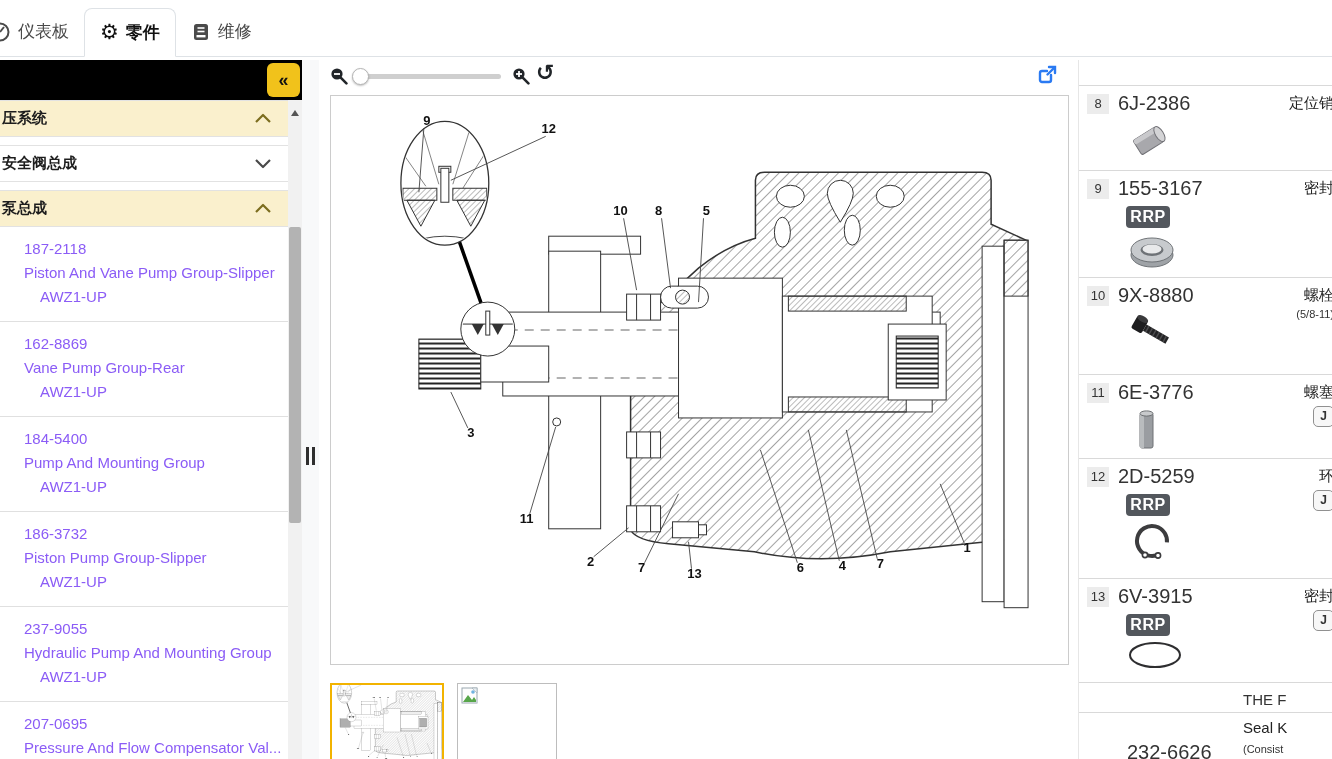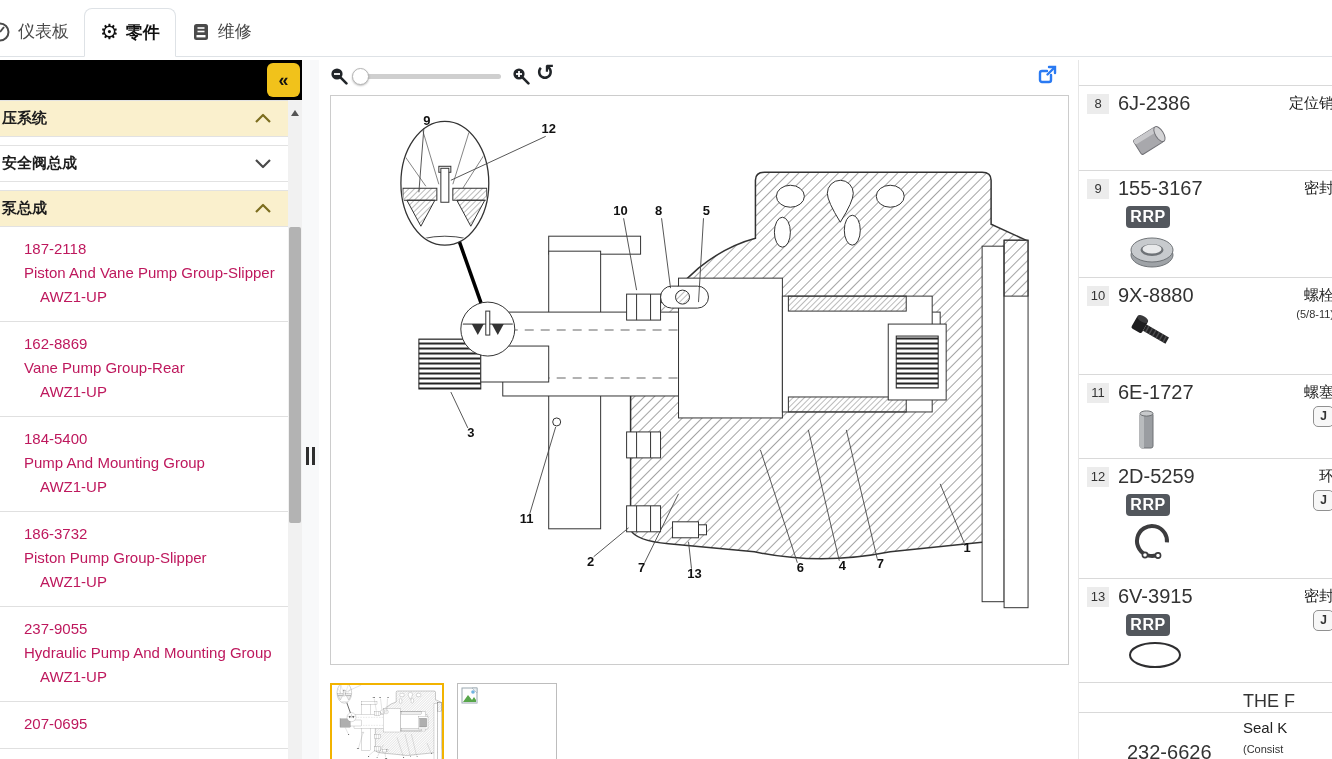--- a/index.html
+++ b/index.html
@@ -24,21 +24,21 @@
                   border-radius:6px; display:flex; align-items:center; justify-content:center;
                   font-weight:bold; font-size:18px; color:#111; cursor:pointer; }
   .side-list { position:absolute; left:0; top:100px; width:288px; }
   .sec { height:37px; display:flex; align-items:center; justify-content:space-between;
          padding:0 16px 0 2px; font-size:15px; font-weight:bold; color:#1d1d1d;
          background:#fff; border-top:1px solid #e2e2e2; border-bottom:1px solid #e2e2e2; cursor:pointer; }
   .sec.hl { background:#faf0cd; }
   .sec:not(:first-child){ margin-top:8px; }
   .sec .chev { flex:0 0 auto; }
   .pitem { padding:10px 0 12px 24px; border-bottom:1px solid #e0e0e0; font-size:15px;
-           color:#be185d; background:#fff; line-height:24px; cursor:pointer; }
+           color:#8b5cf6; background:#fff; line-height:24px; cursor:pointer; }
   .pitem .serial { padding-left:16px; }
   .sb-track { position:absolute; left:288px; top:100px; width:14px; height:659px; background:#f1f1f1; }
   .sb-arrow { position:absolute; left:291px; top:110px; width:0; height:0;
               border-left:4px solid transparent; border-right:4px solid transparent;
               border-bottom:6px solid #555; cursor:pointer; }
   .sb-thumb { position:absolute; left:289px; top:227px; width:12px; height:296px;
               background:#b3b3b3; border-radius:2px; cursor:pointer; }
   .gapcol { position:absolute; left:302px; top:60px; width:17px; height:699px; background:#f8f9fa; }
   .rhandle { position:absolute; left:306px; top:447px; display:flex; gap:3px; cursor:col-resize; }
   .rhandle i { display:block; width:3px; height:18px; background:#2f2f2f; }
@@ -70,21 +70,21 @@
   .pname { position:absolute; top:8px; right:-2px; text-align:right; font-size:15px; color:#222;
            line-height:18px; white-space:nowrap; }
   .psub { font-size:11px; color:#333; }
   .jwrap { margin-top:5px; }
   .jbadge { display:inline-block; width:21px; height:21px; border:1px solid #909090; border-radius:5px;
             background:#f7f7f7; font-size:12px; font-weight:bold; color:#333; text-align:center; line-height:19px; }
   .rrp { display:block; width:44px; margin:6px 0 0 39px; padding:2px 0; background:#53575d; color:#fff;
          font-size:16px; font-weight:bold; border-radius:4px; letter-spacing:.5px; text-align:center; }
   .picon { display:block; margin-left:39px; margin-top:4px; }
   .prow-note { border-top:1px solid #d9d9d9; height:30px; padding:8px 0 0 164px;
-               font-size:18px; color:#333; white-space:nowrap; }
+               font-size:15px; color:#333; white-space:nowrap; }
   .prow-last { position:relative; border-top:1px solid #d9d9d9; height:48px; }
   .prow-last .pnum { position:absolute; left:39px; top:28px; }
   .lastname { position:absolute; left:164px; top:6px; font-size:15px; color:#222; white-space:nowrap; }
   .lastname .psub { display:block; margin-top:7px; }
 
   svg { display:block; }
   text { font-family:"Liberation Sans", sans-serif; }
 </style>
 </head>
 <body>
@@ -156,20 +156,21 @@
         <div class="nm">Piston Pump Group-Slipper</div>
      <div class="serial">AWZ1-UP</div>
       </div>
       <div class="pitem">
         <div class="code">237-9055</div>
         <div class="nm">Hydraulic Pump And Mounting Group</div>
      <div class="serial">AWZ1-UP</div>
       </div>
       <div class="pitem">
         <div class="code">207-0695</div>
+        <div class="nm">Pressure And Flow Compensator Val...</div>
      </div>
     </div>
   <div class="sb-track"></div>
   <div class="sb-arrow"></div>
   <div class="sb-thumb"></div>
   <div class="gapcol"></div>
   <div class="rhandle">
       <i></i>
       <i></i>
     </div>
@@ -478,21 +479,21 @@
           <line x1="20" y1="17.5" x2="20" y2="24.5"></line>
                 <line x1="24" y1="17.5" x2="24" y2="24.5"></line>
           <line x1="28" y1="17.5" x2="28" y2="24.5"></line>
                 <line x1="32" y1="17.5" x2="32" y2="24.5"></line>
           <line x1="36" y1="17.5" x2="36" y2="24.5"></line>
                 <line x1="40" y1="17.5" x2="40" y2="24.5"></line>
         </g>
             </g>
           </svg>
         </span></div>
-      <div class="prow r11"><span class="badge">11</span><span class="pnum">6E-1727</span><span class="pname">螺塞<span class="jwrap" style="display:block"><span class="jbadge">J</span></span></span><span class="picon">
+      <div class="prow r11"><span class="badge">11</span><span class="pnum">6E-3776</span><span class="pname">螺塞<span class="jwrap" style="display:block"><span class="jbadge">J</span></span></span><span class="picon">
           <svg width="42" height="44" viewBox="0 0 42 44">
       <rect x="14" y="5" width="13" height="35" rx="2" fill="#9a9da1" stroke="#6e7174"></rect>
       <rect x="14" y="5" width="4" height="35" fill="#b9bcbe"></rect>
       <ellipse cx="20.5" cy="5.5" rx="6.5" ry="2.6" fill="#c8cacc" stroke="#6e7174"></ellipse>
           </svg>
         </span></div>
       <div class="prow r12"><span class="badge">12</span><span class="pnum">2D-5259</span><span class="pname">环<span class="jwrap" style="display:block"><span class="jbadge">J</span></span></span><span class="rrp">RRP</span><span class="picon">
           <svg width="52" height="44" viewBox="0 0 52 44">
       <circle cx="26" cy="21" r="15" fill="none" stroke="#3c3c3e" stroke-width="4" stroke-dasharray="80 15" transform="rotate(58 26 21)"></circle>
       <circle cx="19" cy="35" r="2.6" fill="#fff" stroke="#3c3c3e" stroke-width="1.6"></circle>

